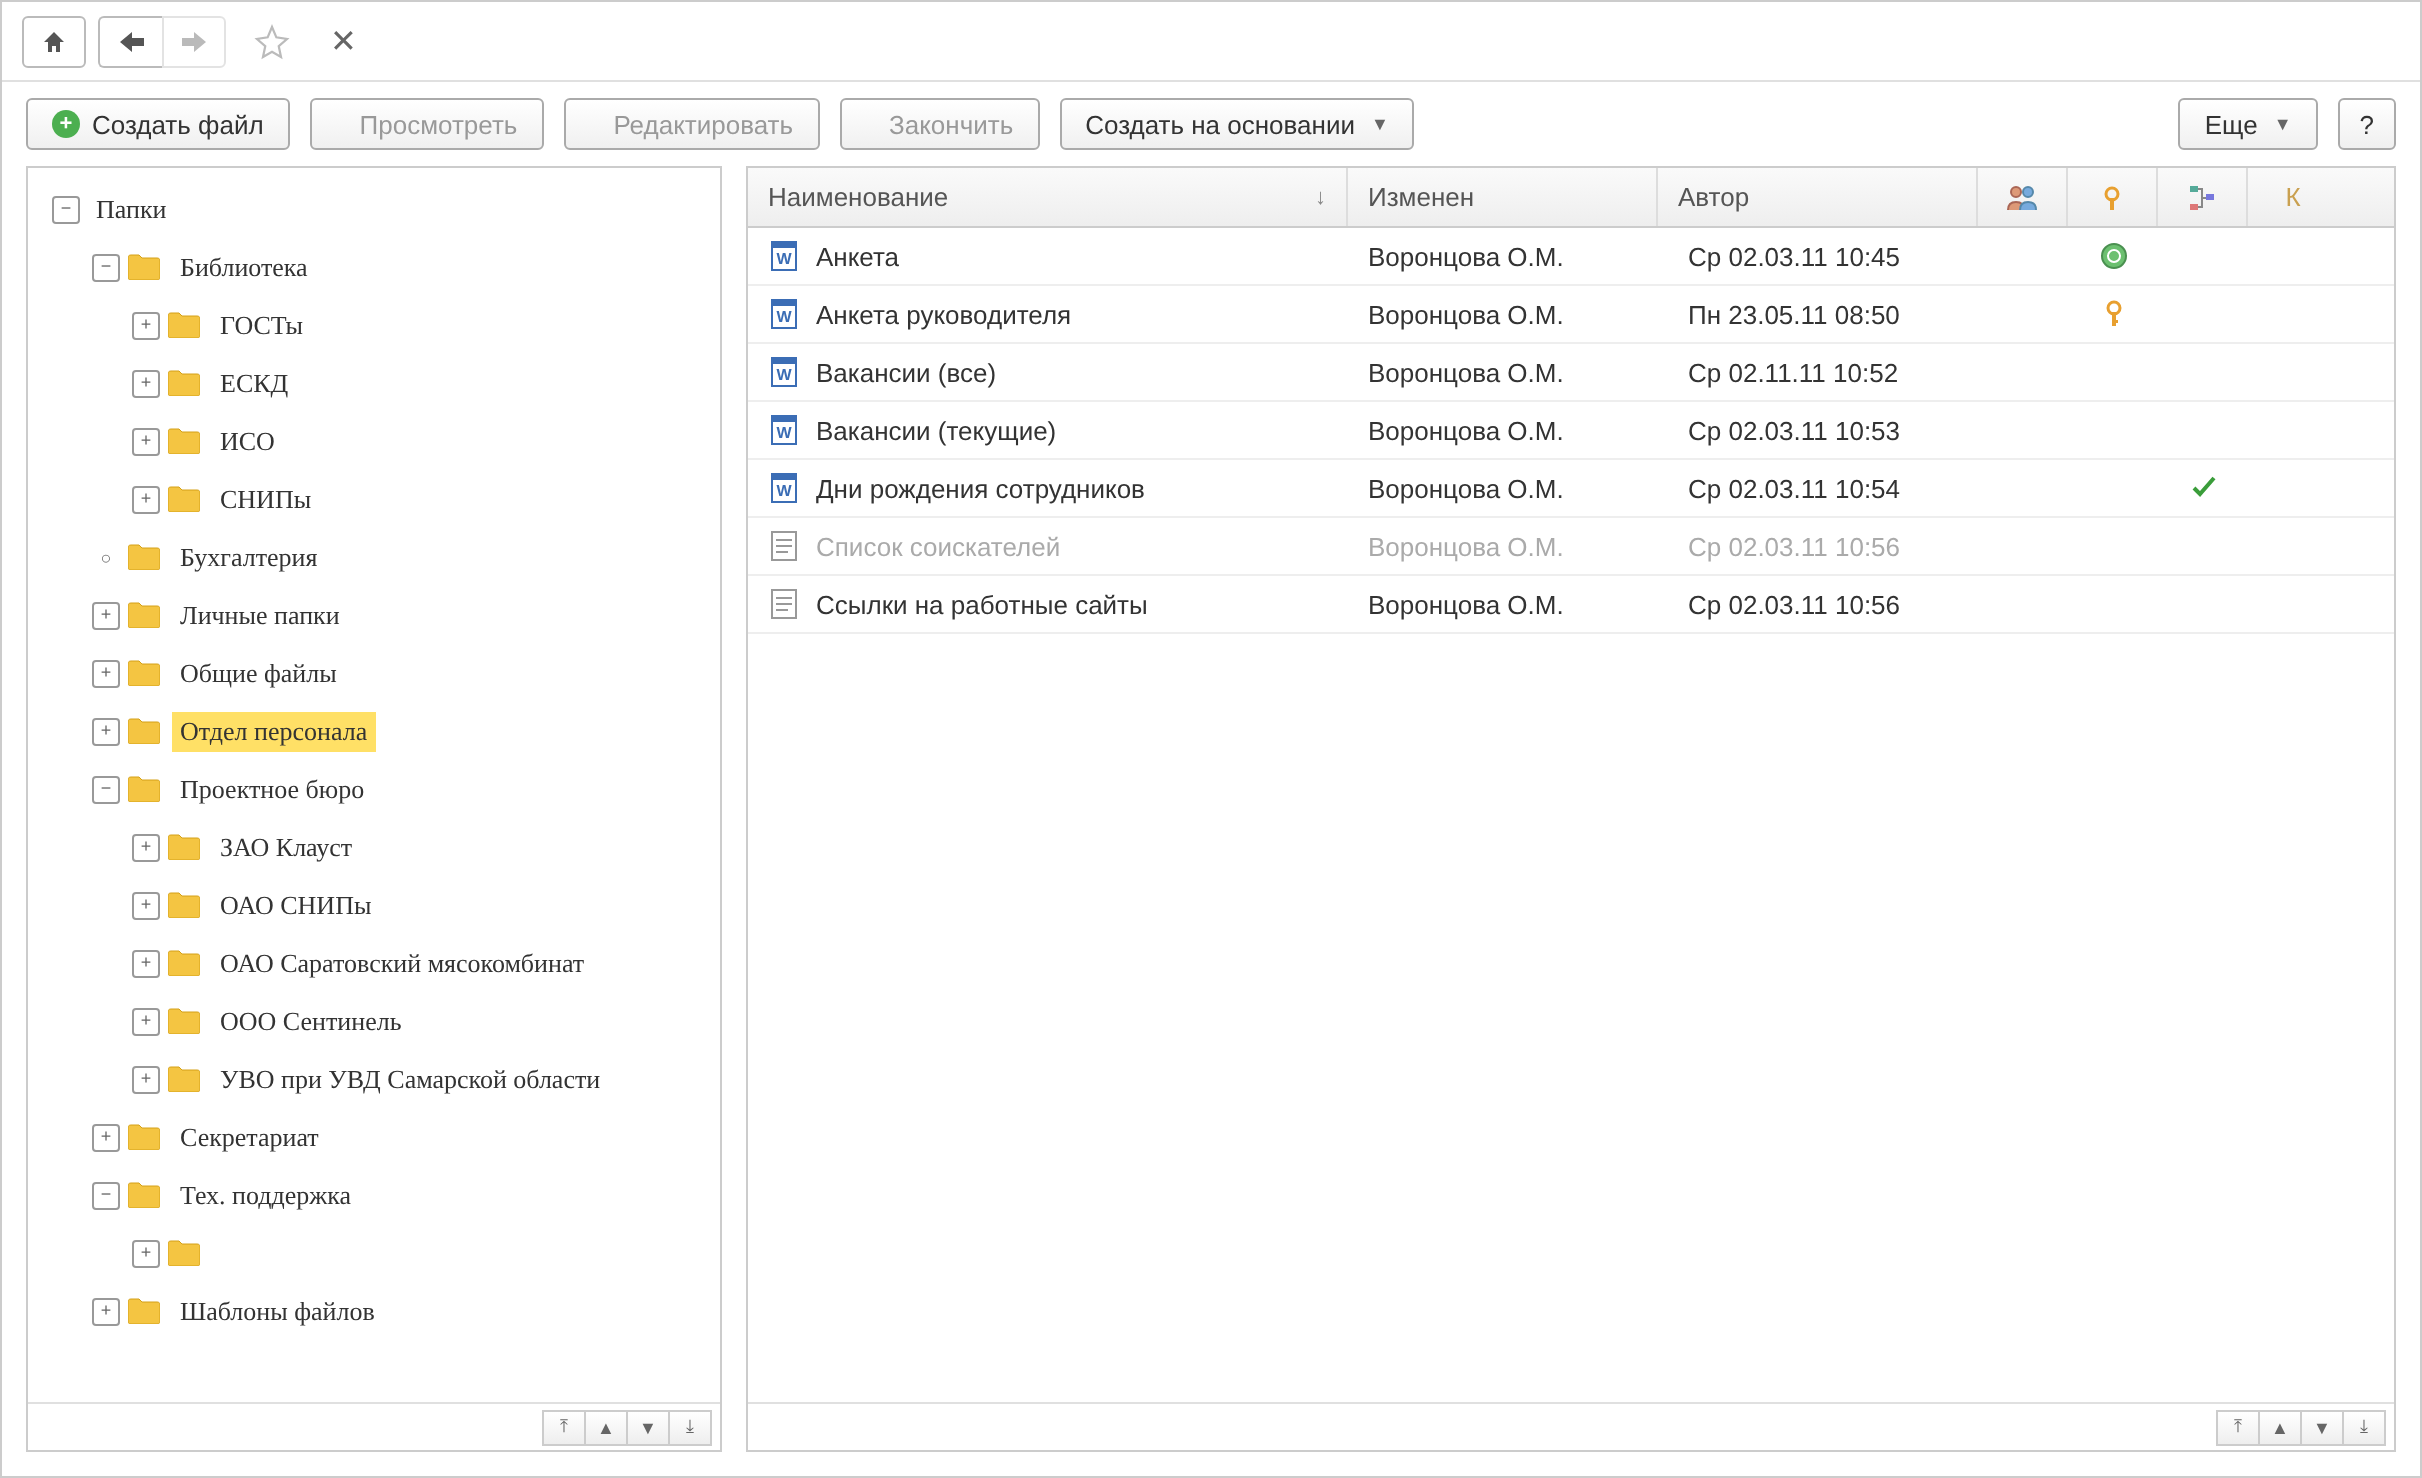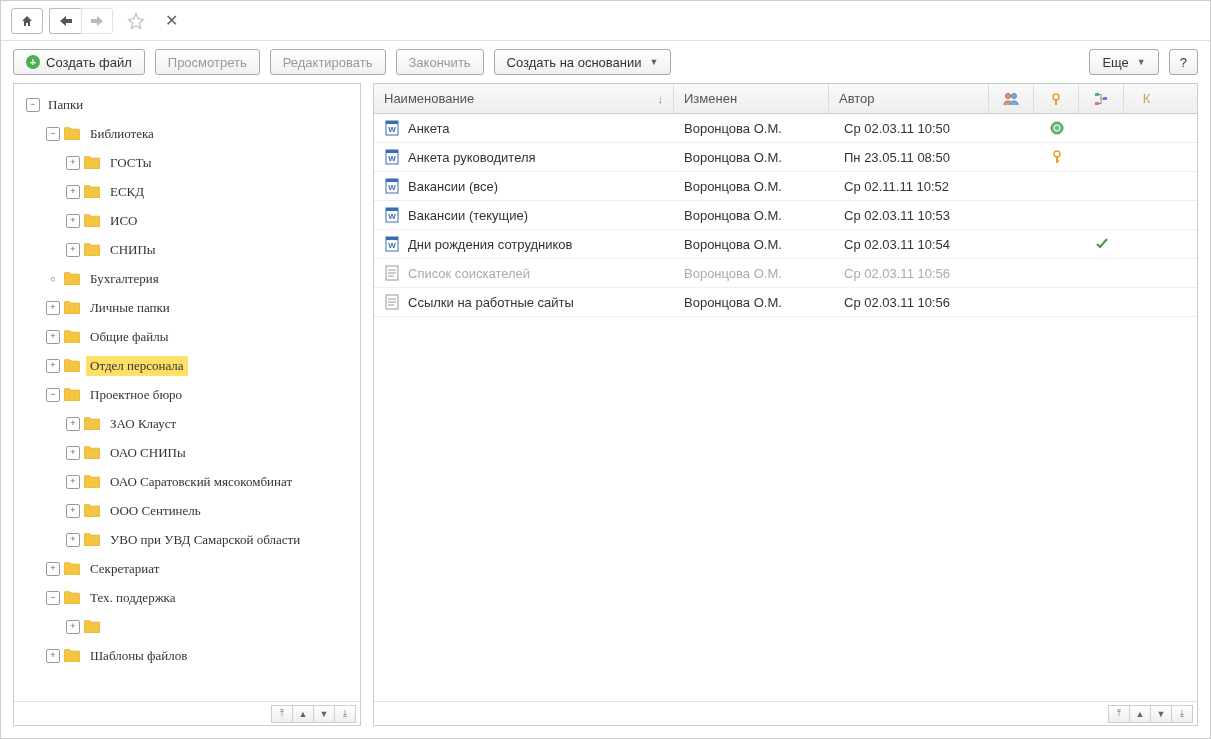--- a/index.html
+++ b/index.html
@@ -10,21 +10,21 @@
 .icon-btn { width: 32px; height: 26px; border: 1px solid #bbb; border-radius: 3px; background: #fff; display: flex; align-items: center; justify-content: center; cursor: pointer; }
 .icon-btn.disabled { opacity: 0.4; cursor: default; }
 .nav-pair { display: flex; }
 .nav-pair .icon-btn:first-child { border-radius: 3px 0 0 3px; border-right: none; }
 .nav-pair .icon-btn:last-child { border-radius: 0 3px 3px 0; }
 .star { width: 26px; height: 26px; margin-right: 8px; display: flex; align-items: center; justify-content: center; color: #999; }
 .title { font-size: 20px; color: #333; flex: 1; }
 .close-x { font-size: 16px; color: #666; cursor: pointer; padding: 4px 8px; }
 .toolbar { height: 42px; display: flex; align-items: center; padding: 0 12px; gap: 10px; }
 .btn { height: 26px; padding: 0 12px; border: 1px solid #aaa; border-radius: 3px; background: linear-gradient(#fff,#f0f0f0); display: flex; align-items: center; gap: 6px; cursor: pointer; font-size: 13px; }
-.btn.disabled { color: #999; cursor: default; }
+.btn.disabled { color: #999; cursor: default; padding-left: 24px; }
 .btn .plus { width: 14px; height: 14px; border-radius: 50%; background: #4caf50; color: #fff; display: flex; align-items: center; justify-content: center; font-size: 11px; font-weight: bold; }
 .btn .chev { font-size: 9px; margin-left: 2px; color: #666; }
 .spacer { flex: 1; }
 .content { flex: 1; display: flex; padding: 0 12px 12px; gap: 12px; min-height: 0; }
 .pane { border: 1px solid #ccc; background: #fff; display: flex; flex-direction: column; min-height: 0; }
 .left-pane { width: 348px; }
 .right-pane { flex: 1; }
 .tree { flex: 1; overflow: auto; padding: 6px 4px; }
 .tree-node { display: flex; align-items: center; height: 29px; cursor: pointer; }
 .tree-node.selected .lbl { background: #ffe066; }
@@ -301,21 +301,21 @@
               <span>
                 <svg class="doc-icon" viewBox="0 0 16 16">
                   <rect x="2" y="1" width="12" height="14" fill="#fff" stroke="#3b6db5"></rect>
                   <rect x="2" y="1" width="12" height="3" fill="#3b6db5"></rect>
                   <text x="8" y="12" font-size="8" fill="#3b6db5" text-anchor="middle" font-weight="bold">W</text>
                 </svg>
               </span>
               <span>Анкета</span>
             </div>
             <div class="gc col-author">Воронцова О.М.</div>
-            <div class="gc col-mod">Ср 02.03.11 10:50</div>
+            <div class="gc col-mod">Ср 02.03.11 10:45</div>
             <div class="gc col-ic"></div>
             <div class="gc col-ic">
               <svg width="14" height="14" viewBox="0 0 14 14">
                 <circle cx="7" cy="7" r="6" fill="#6cc070" stroke="#4a9050"></circle>
                 <circle cx="7" cy="7" r="3" fill="none" stroke="#fff"></circle>
               </svg>
             </div>
             <div class="gc col-ic"></div>
             <div class="gc col-ic"></div>
           </div>

